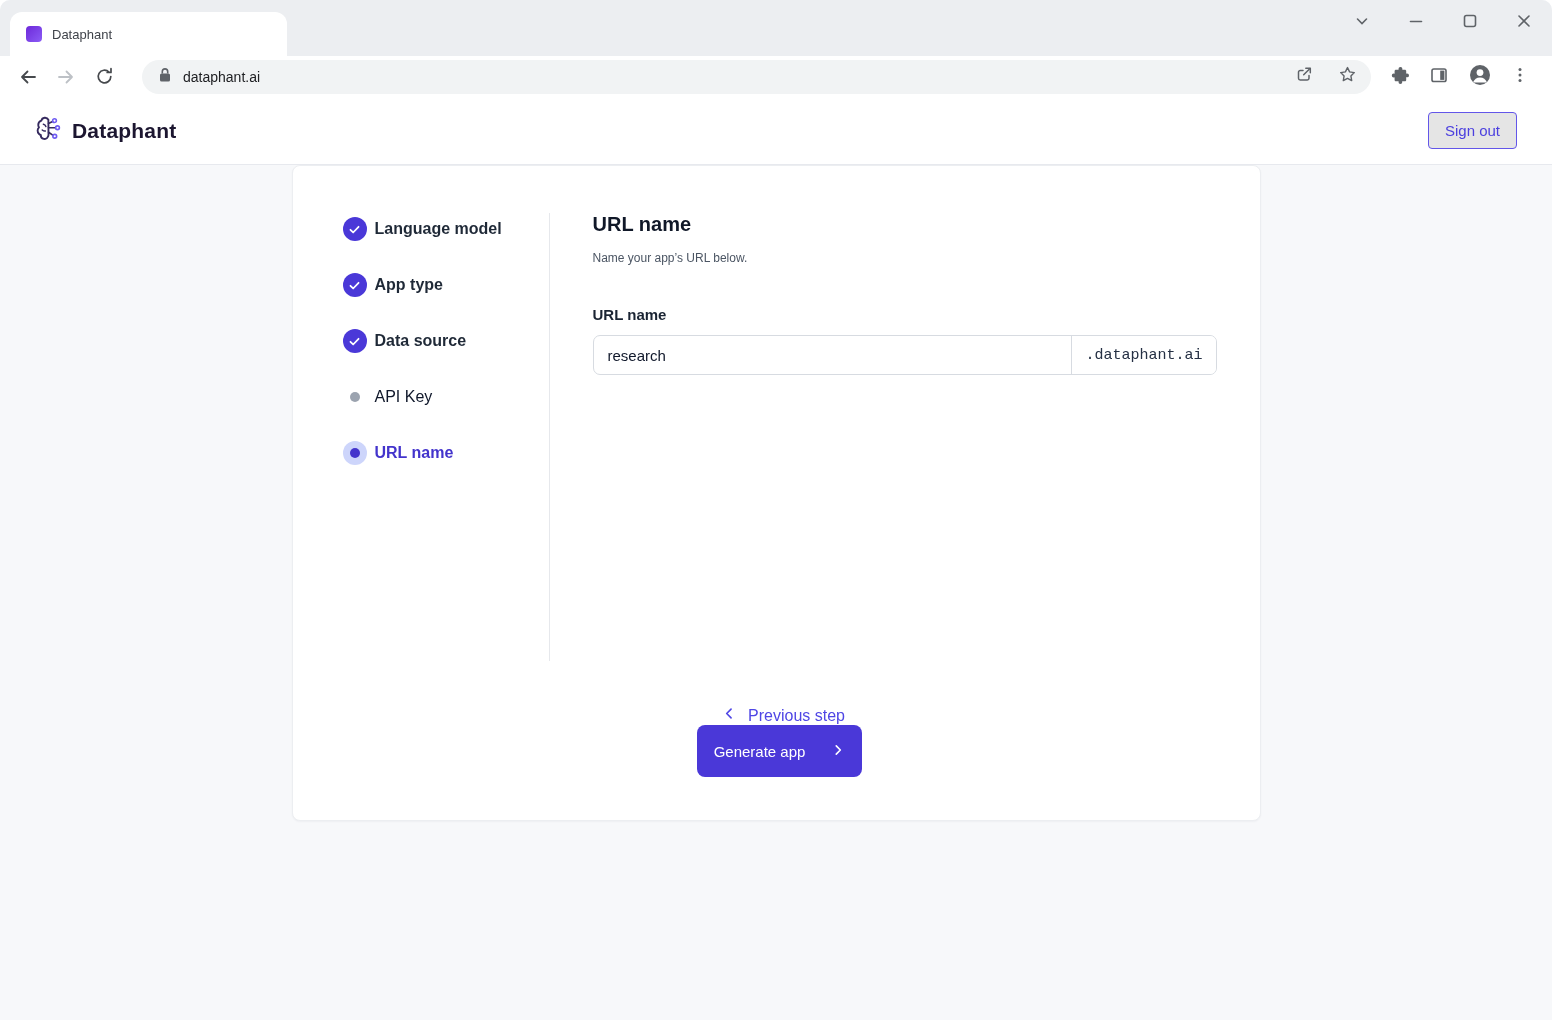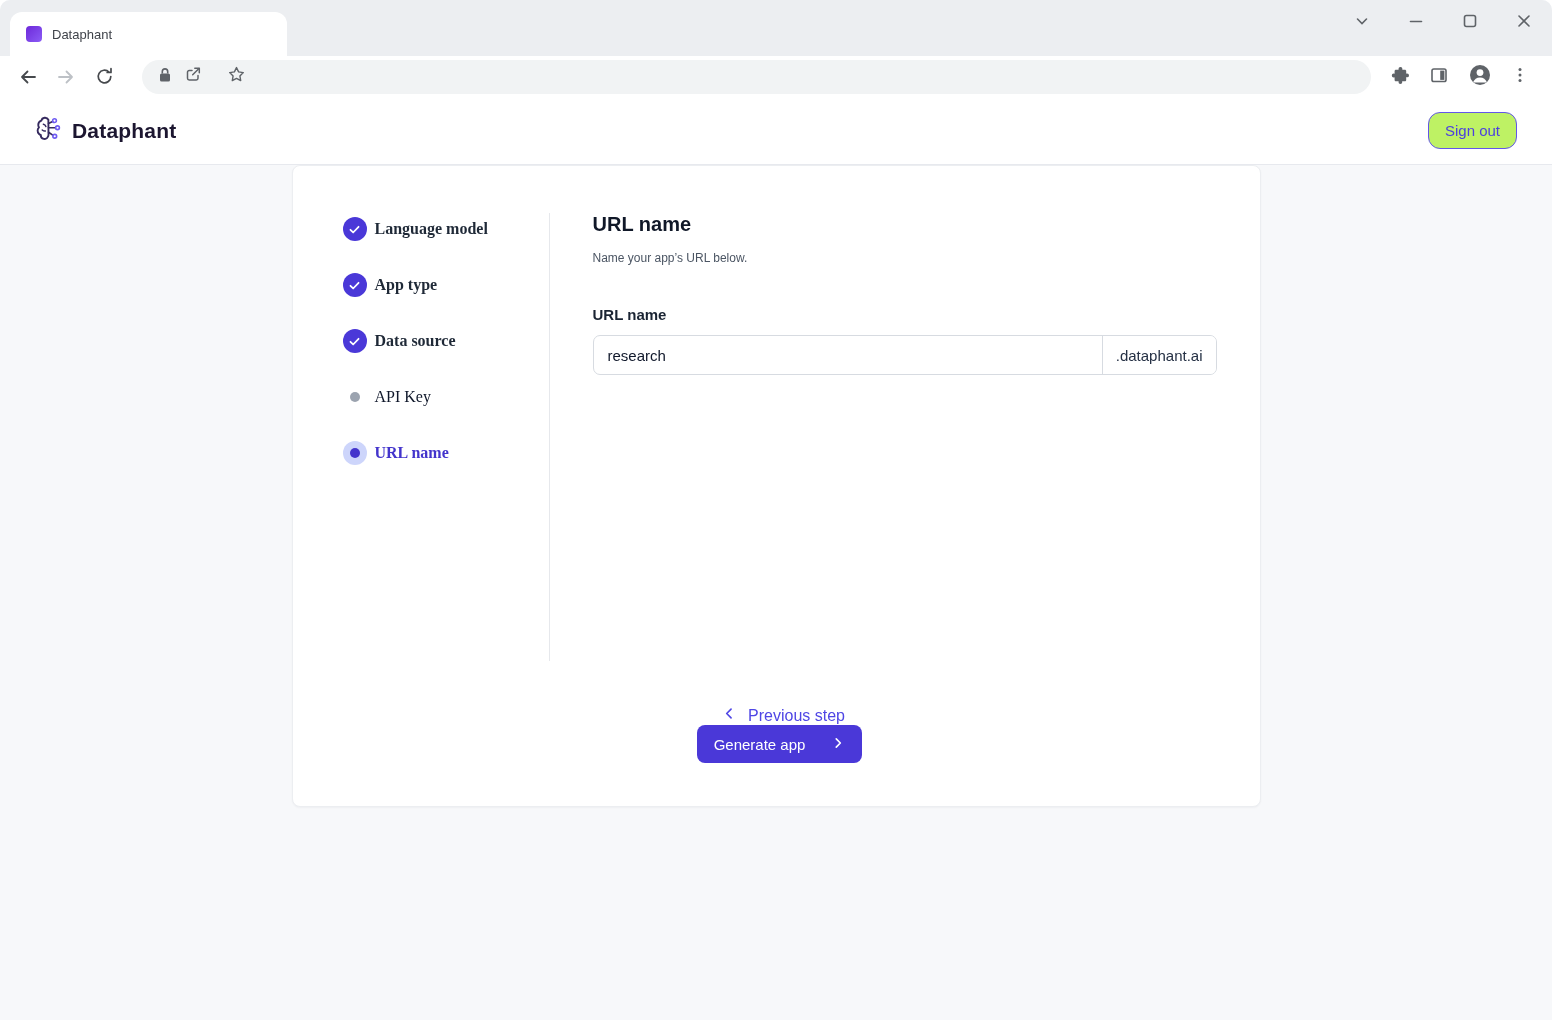--- a/index.html
+++ b/index.html
@@ -29,54 +29,54 @@
   .nav-btn{width:24px;height:24px;display:flex;align-items:center;justify-content:center;margin-right:14px;flex:none;}
   .omnibox{flex:1;height:34px;margin-left:12px;background:#f1f3f4;border-radius:17px;display:flex;align-items:center;padding:0 14px 0 16px;min-width:0;}
   .omnibox .url{font-size:14px;color:#202124;margin-left:11px;flex:1;}
   .omni-actions{display:flex;align-items:center;gap:24px;margin-left:12px;}
   .toolbar-right{display:flex;align-items:center;gap:19px;padding:0 23px 0 19px;flex:none;}
 
   
   .app-header{height:68px;background:#fff;border-bottom:1px solid #e7e9ee;display:flex;align-items:center;padding:0 35px 0 33px;flex:none;}
   .brand{display:flex;align-items:center;gap:9px;}
   .brand-name{font-size:21px;font-weight:700;color:#1c1630;letter-spacing:.2px;}
-  .signout-btn{margin-left:auto;background:#bef264;border:1px solid #6356e9;color:#4c40df;font-size:15px;font-family:inherit;padding:9px 16px;border-radius:12px;cursor:pointer;}
+  .signout-btn{margin-left:auto;background:#e5e5e5;border:1px solid #6356e9;color:#4c40df;font-size:15px;font-family:inherit;padding:9px 16px;border-radius:4px;cursor:pointer;}
 
   
   .page{flex:1;background:#f7f8fa;overflow:hidden;}
   .page-inner{width:969px;margin:0 auto;}
   .page-title{margin:73px 0 36px;font-size:28px;font-weight:700;color:var(--ink);letter-spacing:-.2px;}
 
   .card{background:#fff;border:1px solid #eceef1;border-radius:8px;box-shadow:0 1px 2px rgba(16,24,40,.04);padding:47px 43px 43px 50px;}
   .card-body{display:flex;min-height:448px;}
 
   .stepper{width:206px;flex:none;padding-top:4px;}
   .step{display:flex;align-items:center;gap:8px;height:24px;margin-bottom:32px;}
   .step:last-child{margin-bottom:0;}
   .step-ind{width:24px;height:24px;flex:none;display:flex;align-items:center;justify-content:center;border-radius:50%;}
   .step.completed .step-ind{background:var(--primary);}
   .step.current .step-ind{background:var(--step-current-bg);}
   .step.current .step-ind::after{content:"";width:10px;height:10px;border-radius:50%;background:var(--step-current-dot);}
   .step.upcoming .step-ind::after{content:"";width:10px;height:10px;border-radius:50%;background:#9ba3af;}
-  .step-label{font-size:16px;font-weight:700;color:#1f2937;font-family:Liberation Serif, serif;}
+  .step-label{font-size:16px;font-weight:700;color:#1f2937;}
   .step.upcoming .step-label{color:#0f172a;font-weight:500;}
   .step.current .step-label{color:var(--step-current-dot);}
 
   .v-divider{width:1px;background:#e6e8ec;flex:none;}
   .form-col{flex:1;padding-left:43px;}
   .form-heading{font-size:20px;font-weight:700;color:#101828;}
   .form-desc{margin-top:15px;font-size:12px;color:var(--muted);}
   .field-label{display:block;margin-top:41px;font-size:15px;font-weight:700;color:#1a2433;}
   .input-group{margin-top:12px;display:flex;height:40px;border:1px solid var(--border);border-radius:7px;background:#fff;overflow:hidden;}
   .input-group input{flex:1;border:none;outline:none;padding:0 14px;font-size:15px;color:#0f172a;font-family:Liberation Sans, sans-serif;background:transparent;min-width:0;}
-  .input-suffix{display:flex;align-items:center;padding:0 13px;border-left:1px solid var(--border);font-size:15px;color:#253044;background:#fff;}
+  .input-suffix{display:flex;align-items:center;padding:0 13px;border-left:1px solid var(--border);font-size:15px;color:#253044;background:#fff;font-family:Liberation Mono, monospace;}
 
   .card-footer{margin-top:45px;display:flex;align-items:center;justify-content:space-between;flex-direction:column;}
   .prev-link{display:flex;align-items:center;gap:11px;padding-left:8px;color:var(--indigo-link);font-size:16px;font-weight:500;background:none;border:none;cursor:pointer;font-family:inherit;}
-  .generate-btn{display:flex;align-items:center;gap:26px;height:38px;padding:18px 17px;background:var(--primary);border:none;border-radius:8px;color:#fff;font-size:15px;font-weight:500;cursor:pointer;font-family:inherit;}
+  .generate-btn{display:flex;align-items:center;gap:26px;height:52px;padding:18px 17px;background:var(--primary);border:none;border-radius:8px;color:#fff;font-size:15px;font-weight:500;cursor:pointer;font-family:inherit;}
 </style>
 </head>
 <body>
 
 <div class="window">
 
   <div class="tabstrip">
     <div class="tab">
       <span class="favicon"></span>
       <span class="tab-title">Dataphant</span>
@@ -123,20 +123,21 @@
         </svg>
     </span>
 
     <div class="omnibox">
       <span>
         <svg width="14" height="16" viewBox="0 0 14 16" fill="none">
             <rect x="2" y="6.5" width="10" height="8" rx="1.6" fill="#5f6368"></rect>
             <path d="M4.3 6.5V4.6a2.7 2.7 0 0 1 5.4 0v1.9" stroke="#5f6368" stroke-width="1.6" fill="none"></path>
           </svg>
       </span>
+      <span class="url">dataphant.ai</span>
       <div class="omni-actions">
         <span>
           <svg width="19" height="19" viewBox="0 0 19 19" fill="none">
               <path d="M8 5.5H5.2c-.9 0-1.7.8-1.7 1.7v6.1c0 .9.8 1.7 1.7 1.7h7.1c.9 0 1.7-.8 1.7-1.7V10.5" stroke="#5f6368" stroke-width="1.5" stroke-linecap="round"></path>
               <path d="M8.7 9.8l6.3-6.3" stroke="#5f6368" stroke-width="1.5" stroke-linecap="round"></path>
               <path d="M10.8 3.2h4.5v4.5" stroke="#5f6368" stroke-width="1.5" stroke-linecap="round" stroke-linejoin="round"></path>
             </svg>
         </span>
         <span>
           <svg width="19" height="19" viewBox="0 0 19 19" fill="none">

